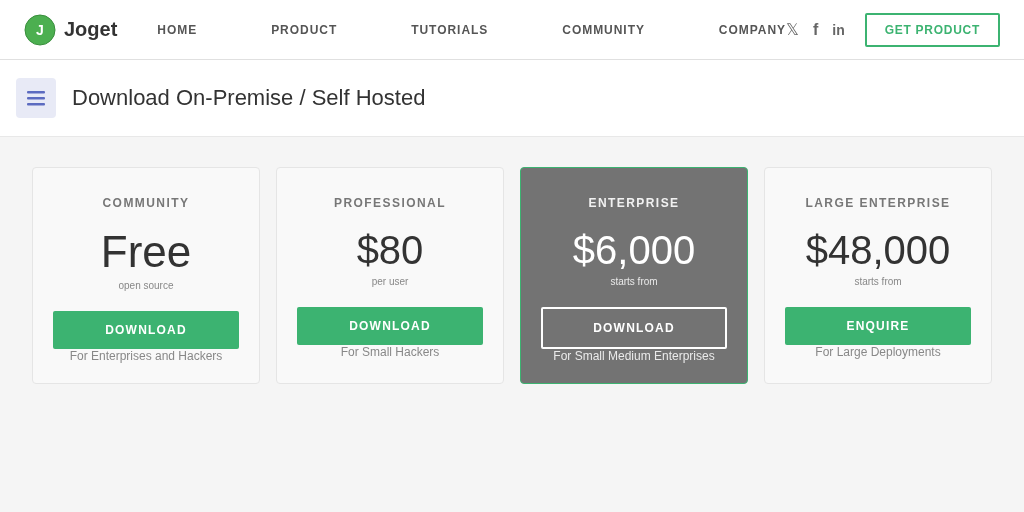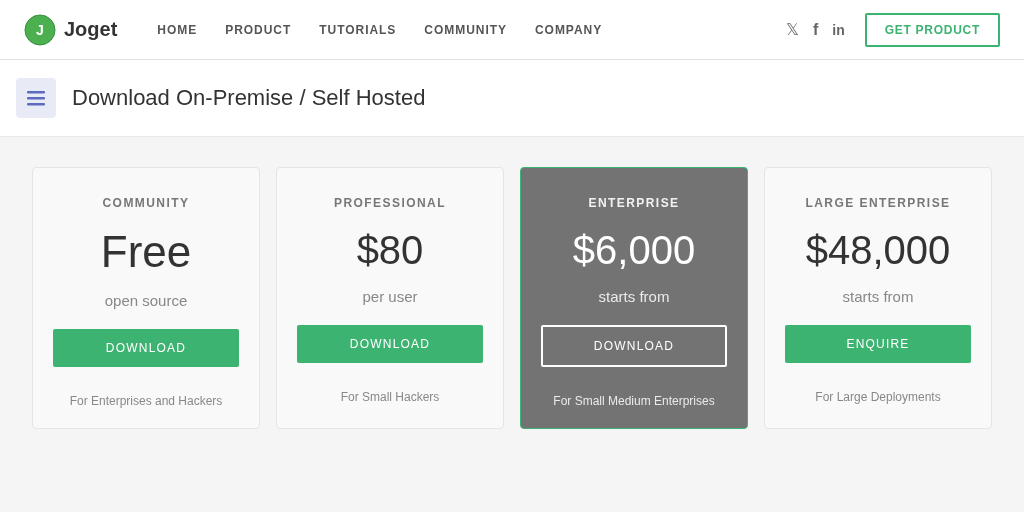--- a/index.html
+++ b/index.html
@@ -32,21 +32,21 @@
     .logo-text {
       font-size: 20px;
       font-weight: 700;
       color: #333;
     }
     .navbar-links {
       display: flex;
       align-items: center;
       gap: 28px;
       flex: 1;
-      justify-content: flex-start;
+      justify-content: space-between;
     }
     .nav-link {
       font-size: 12px;
       font-weight: 600;
       letter-spacing: 0.08em;
       color: #555;
       text-decoration: none;
       cursor: pointer;
     }
     .navbar-social {
@@ -130,50 +130,50 @@
       color: #777;
       margin-bottom: 18px;
     }
     .pricing-card.featured .plan-name {
       color: rgba(255,255,255,0.9);
     }
     .plan-price {
       font-size: 40px;
       font-weight: 300;
       color: #333;
-      margin-bottom: 16px;
+      margin-bottom: 4px;
       line-height: 1.1;
     }
     .pricing-card.featured .plan-price {
       color: #fff;
     }
     .plan-price-free {
       font-size: 44px;
       font-weight: 300;
     }
     .plan-subtitle {
-      font-size: 15px;
+      font-size: 10px;
       color: #888;
       margin-bottom: 20px;
     }
     .pricing-card.featured .plan-subtitle {
       color: rgba(255,255,255,0.85);
     }
     .plan-btn {
       width: 100%;
       padding: 12px 0;
       background: #3cb371;
       color: #fff;
       border: none;
       font-size: 12px;
-      font-weight: 400;
+      font-weight: 700;
       letter-spacing: 0.1em;
       cursor: pointer;
       border-radius: 2px;
-      margin-bottom: 27px;
+      margin-bottom: 0;
     }
     .pricing-card.featured .plan-btn {
       background: transparent;
       border: 2px solid #fff;
       color: #fff;
     }
     .plan-description {
       font-size: 12px;
       color: #888;
     }

